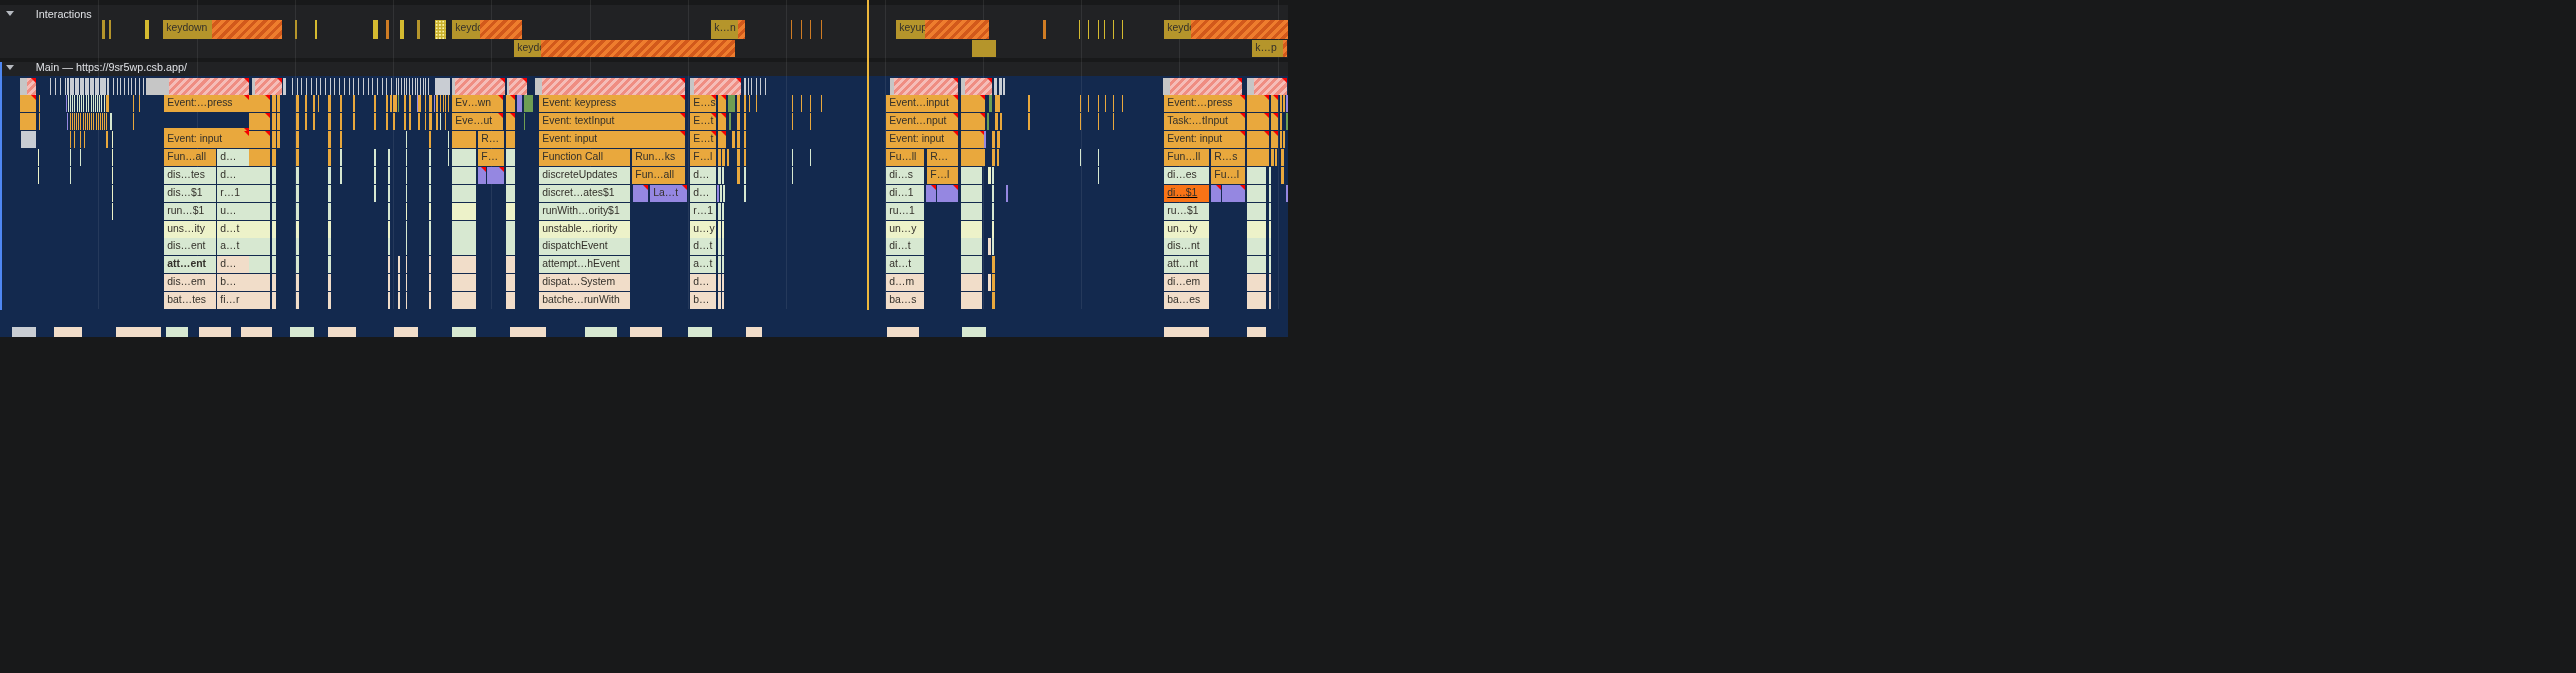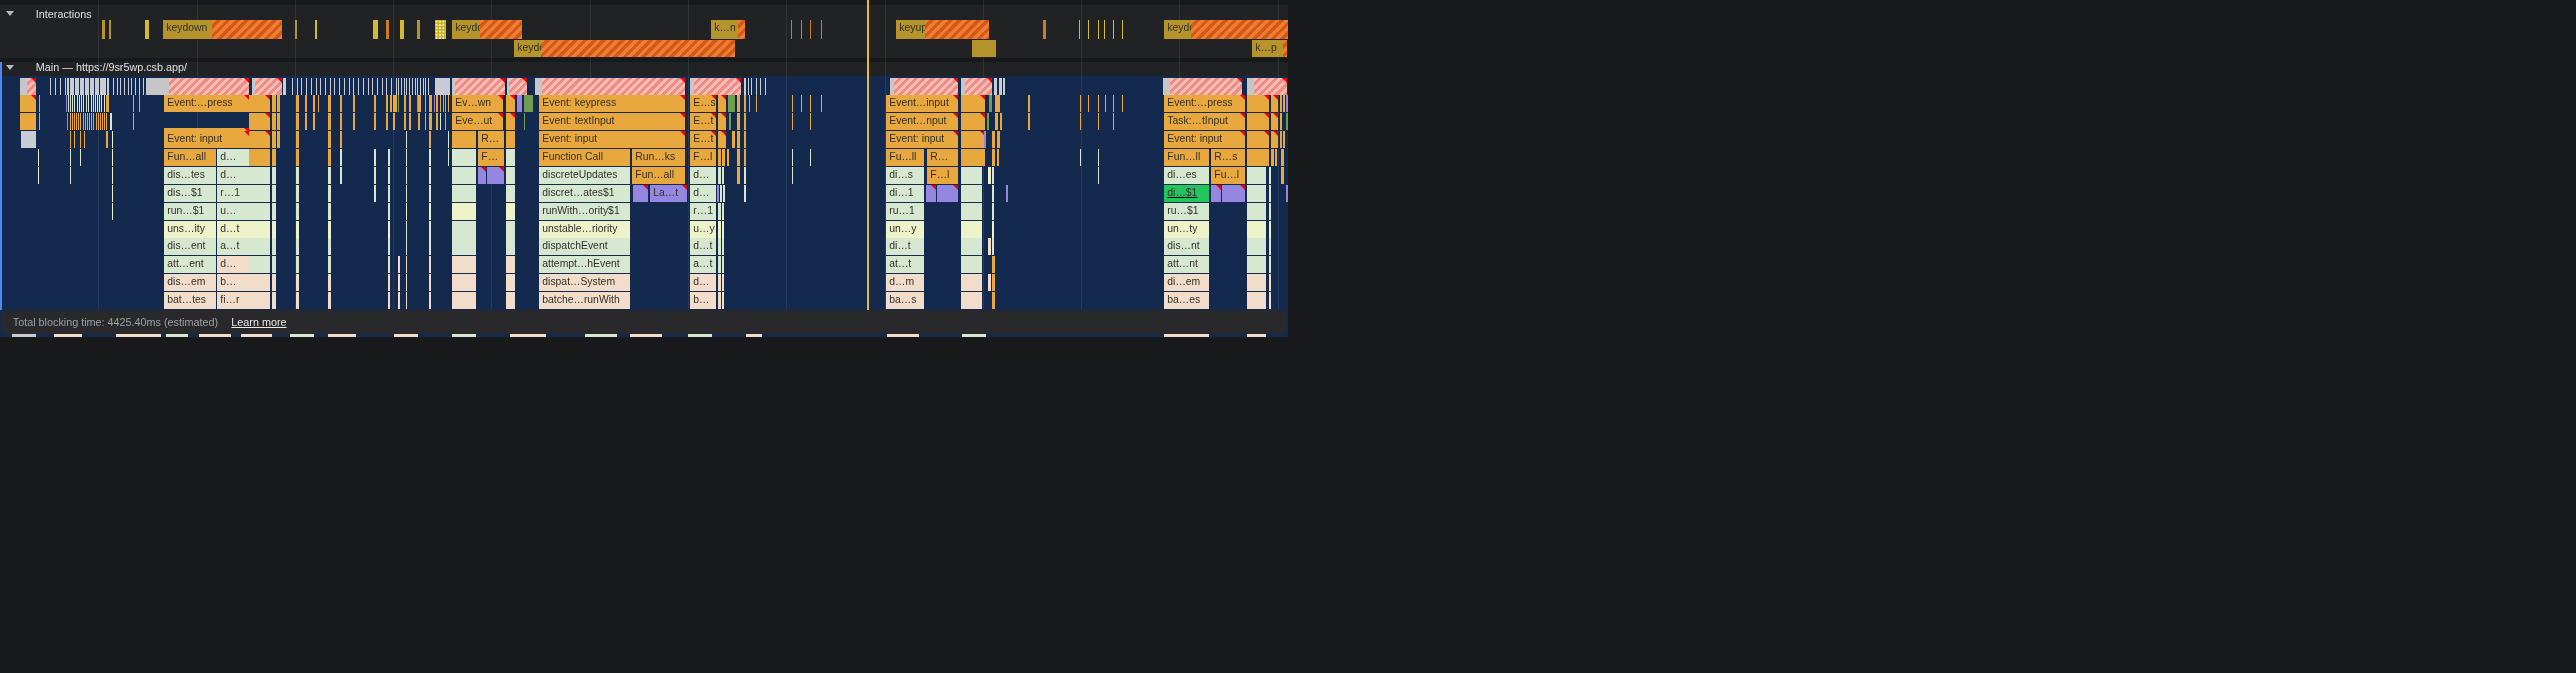--- a/index.html
+++ b/index.html
@@ -195,21 +195,21 @@
       </div>
       <div class="bar" style="left: 217px; top: 221px; width: 32px; height: 16.6px; background: rgb(237, 242, 201);">
         <span class="bl">d…t</span>
       </div>
       <div class="bar" style="left: 164px; top: 238px; width: 52px; height: 16.6px; background: rgb(215, 232, 209);">
         <span class="bl">dis…ent</span>
       </div>
       <div class="bar" style="left: 217px; top: 238px; width: 32px; height: 16.6px; background: rgb(215, 232, 209);">
         <span class="bl">a…t</span>
       </div>
-      <div class="bar" style="left: 164px; top: 256px; width: 52px; height: 16.6px; background: rgb(215, 232, 209);">
+      <div class="bar" style="left: 164px; top: 256px; width: 52px; height: 16.6px; background: rgb(215, 232, 209); font-weight: bold;">
         <span class="bl">att…ent</span>
       </div>
       <div class="bar" style="left: 217px; top: 256px; width: 32px; height: 16.6px; background: rgb(241, 221, 201);">
         <span class="bl">d…</span>
       </div>
       <div class="bar" style="left: 164px; top: 274px; width: 52px; height: 16.6px; background: rgb(241, 221, 201);">
         <span class="bl">dis…em</span>
       </div>
       <div class="bar" style="left: 217px; top: 274px; width: 32px; height: 16.6px; background: rgb(241, 221, 201);">
         <span class="bl">b…</span>
@@ -759,21 +759,21 @@
       <div class="bar" style="left: 1281px; top: 149px; width: 2.5px; height: 16.6px; background: rgb(233, 168, 61);"></div>
       <div class="bar" style="left: 1164px; top: 167px; width: 45px; height: 16.6px; background: rgb(215, 232, 209);">
         <span class="bl">di…es</span>
       </div>
       <div class="bar" style="left: 1211px; top: 167px; width: 34px; height: 16.6px; background: rgb(233, 168, 61);">
         <span class="bl">Fu…l</span>
       </div>
       <div class="bar" style="left: 1247px; top: 167px; width: 19px; height: 16.6px; background: rgb(215, 232, 209);"></div>
       <div class="bar" style="left: 1269px; top: 167px; width: 1.7px; height: 16.6px; background: rgb(215, 232, 209);"></div>
       <div class="bar" style="left: 1281px; top: 167px; width: 2.5px; height: 16.6px; background: rgb(233, 168, 61);"></div>
-      <div class="bar" style="left: 1164px; top: 185px; width: 45px; height: 16.6px; background: #22c55e; text-decoration: underline;">
+      <div class="bar" style="left: 1164px; top: 185px; width: 45px; height: 16.6px; background: #f97316; text-decoration: underline;">
         <span class="bl">di…$1</span>
       </div>
       <div class="bar" style="left: 1211px; top: 185px; width: 10.4px; height: 16.6px; background: rgb(149, 135, 225);">
         <div class="tri"></div>
       </div>
       <div class="bar" style="left: 1222px; top: 185px; width: 23px; height: 16.6px; background: rgb(149, 135, 225);">
         <div class="tri"></div>
       </div>
       <div class="bar" style="left: 1247px; top: 185px; width: 19px; height: 16.6px; background: rgb(215, 232, 209);"></div>
       <div class="bar" style="left: 1269px; top: 185px; width: 1.7px; height: 16.6px; background: rgb(215, 232, 209);"></div>
@@ -925,18 +925,14 @@
       <div class="bar" style="left: 98px; top: 113px; width: 1.2px; height: 16.6px; background: rgb(233, 168, 61);"></div>
       <div class="bar" style="left: 100px; top: 113px; width: 1.2px; height: 16.6px; background: rgb(233, 168, 61);"></div>
       <div class="bar" style="left: 102px; top: 113px; width: 1.2px; height: 16.6px; background: rgb(233, 168, 61);"></div>
       <div class="bar" style="left: 104px; top: 113px; width: 1.2px; height: 16.6px; background: rgb(233, 168, 61);"></div>
       <div class="bar" style="left: 106px; top: 113px; width: 1.2px; height: 16.6px; background: rgb(233, 168, 61);"></div>
     </div>
 
   <div id="bluestrip"></div>
   <div id="playhead" style="left: 867px;"></div>
 
-  <div id="toast">
-    <span class="tbt">Total blocking time: 4425.40ms (estimated)</span>
-    <span class="lm">Learn more</span>
-  </div>
 </div>
 
 
 </body></html>

